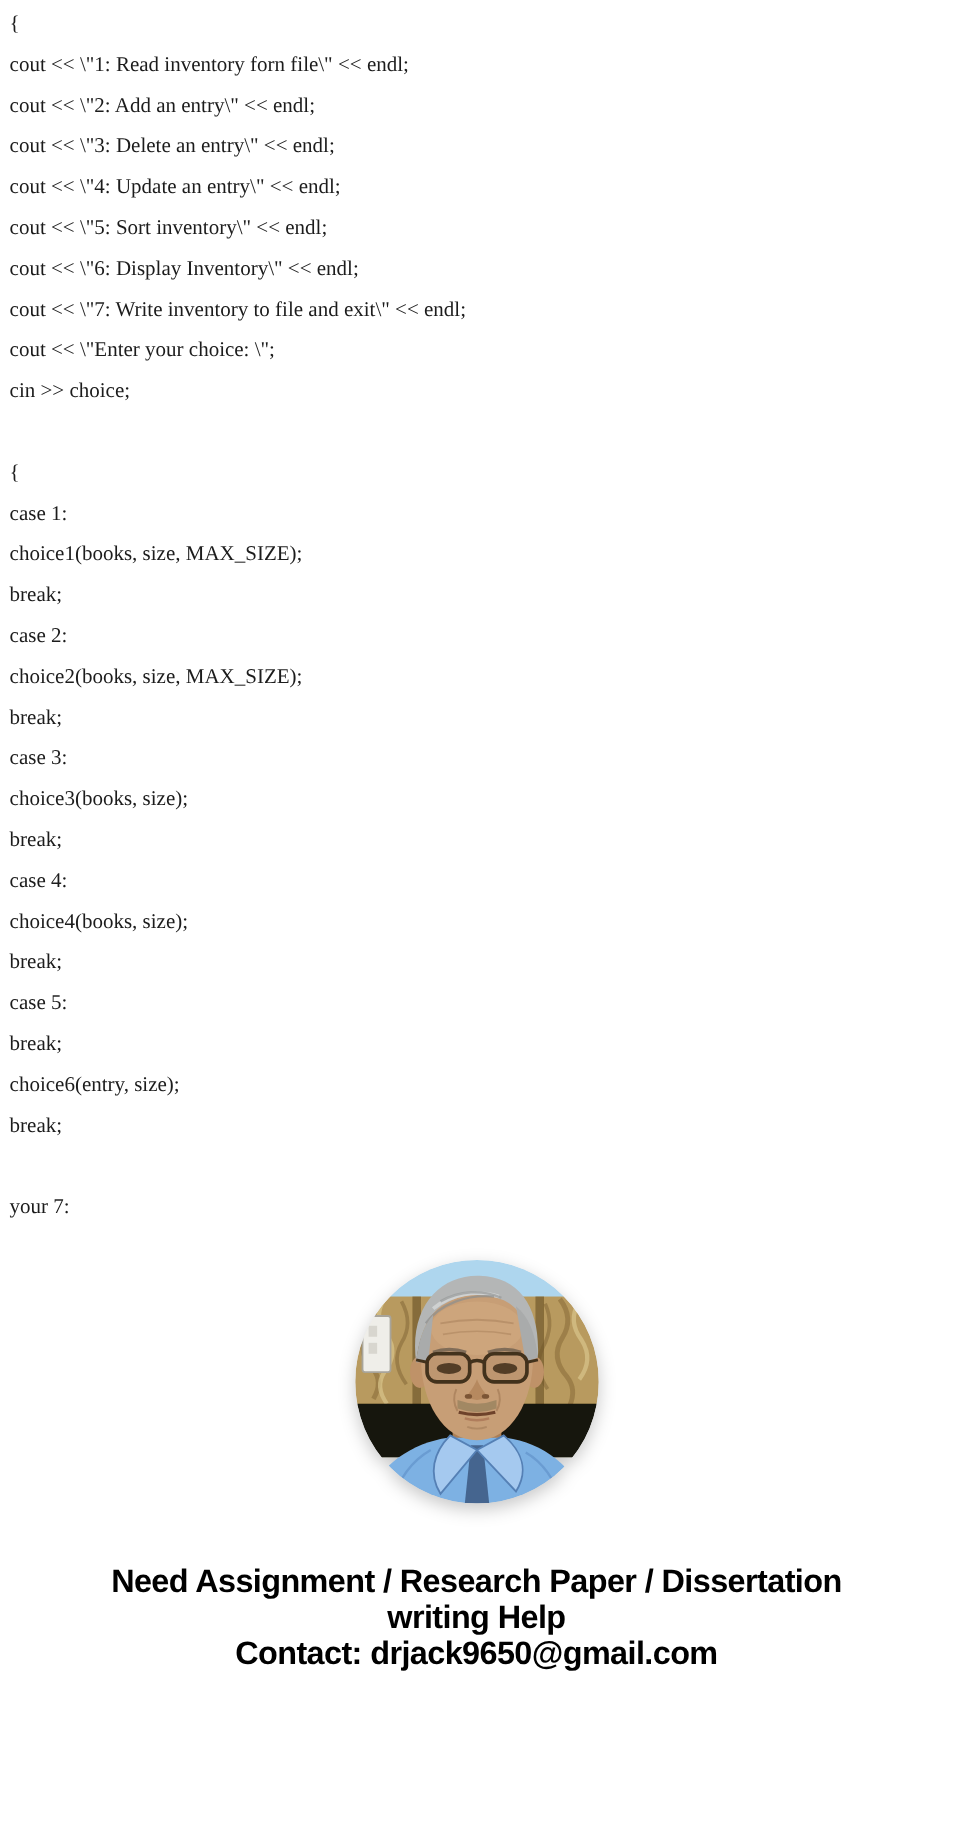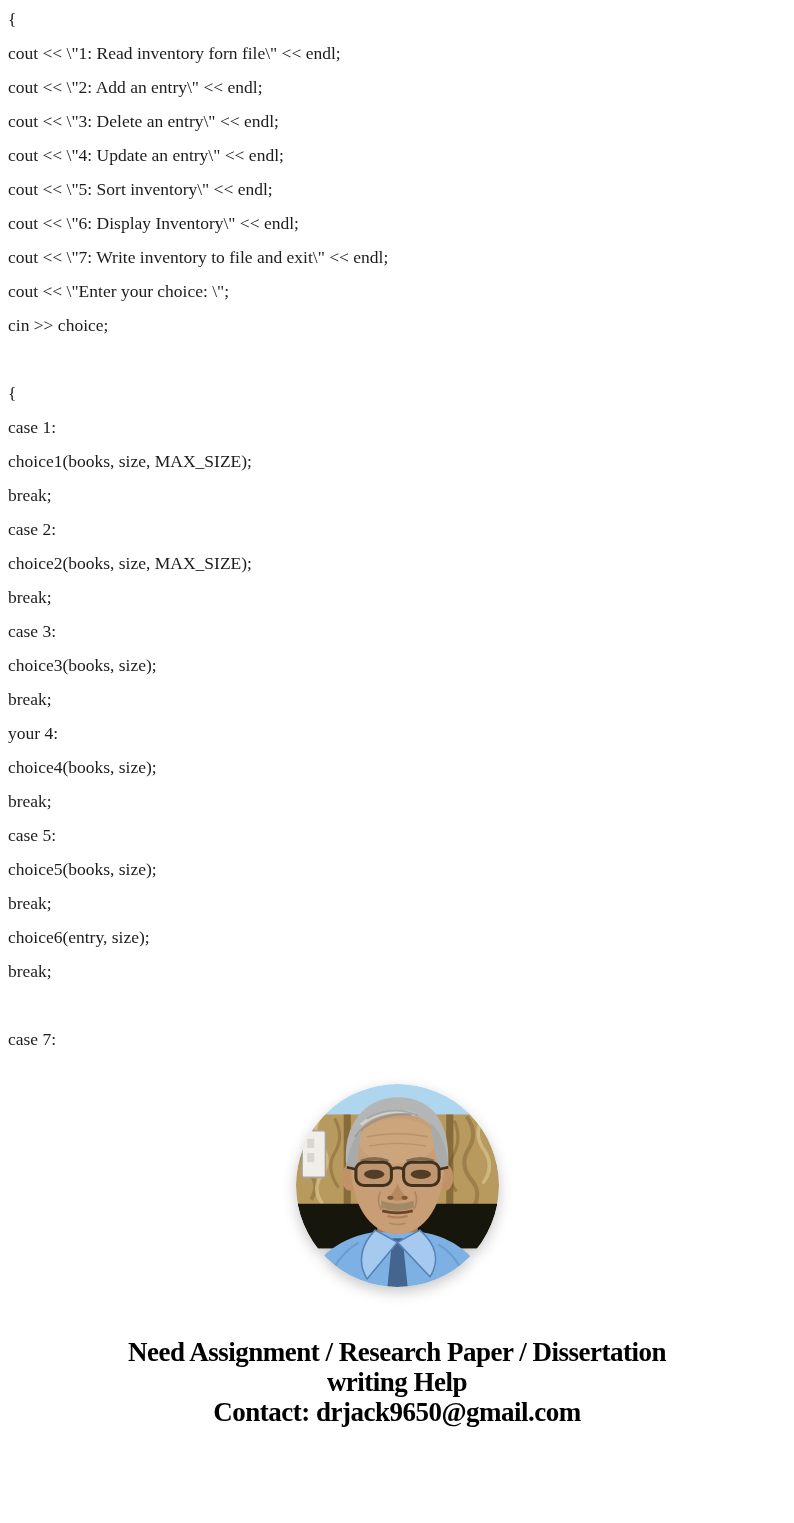--- a/index.html
+++ b/index.html
@@ -32,21 +32,21 @@
   }
   .avatar {
     width: 203px;
     height: 203px;
     border-radius: 50%;
     filter: drop-shadow(0 5px 7px rgba(0,0,0,0.22));
   }
   .footer-ad {
     margin-top: 50px;
     text-align: center;
-    font-family: Liberation Serif, serif;
+    font-family: Liberation Sans, sans-serif;
     font-weight: 700;
     font-size: 27px;
     line-height: 30px;
     letter-spacing: -0.5px;
     color: #000000;
   }
 </style>
 </head>
 <body>
 
@@ -65,30 +65,29 @@
     <div class="code-line">{</div>
     <div class="code-line">case 1:</div>
     <div class="code-line">choice1(books, size, MAX_SIZE);</div>
     <div class="code-line">break;</div>
     <div class="code-line">case 2:</div>
     <div class="code-line">choice2(books, size, MAX_SIZE);</div>
     <div class="code-line">break;</div>
     <div class="code-line">case 3:</div>
     <div class="code-line">choice3(books, size);</div>
     <div class="code-line">break;</div>
-    <div class="code-line">your 4:</div>
+    <div class="code-line">case 4:</div>
     <div class="code-line">choice4(books, size);</div>
     <div class="code-line">break;</div>
     <div class="code-line">case 5:</div>
-    <div class="code-line">choice5(books, size);</div>
     <div class="code-line">break;</div>
     <div class="code-line">choice6(entry, size);</div>
     <div class="code-line">break;</div>
     <div class="code-line">&nbsp;</div>
-    <div class="code-line">case 7:</div>
+    <div class="code-line">your 7:</div>
   </div>
 
 <div class="avatar-wrap">
   <svg class="avatar" viewBox="0 0 200 200" xmlns="http://www.w3.org/2000/svg" role="img">
     <defs>
       <clipPath id="circ">
           <circle cx="100" cy="100" r="100"></circle>
         </clipPath>
       <filter id="soften" x="-5%" y="-5%" width="110%" height="110%">
         <feGaussianBlur stdDeviation="0.55"></feGaussianBlur>

